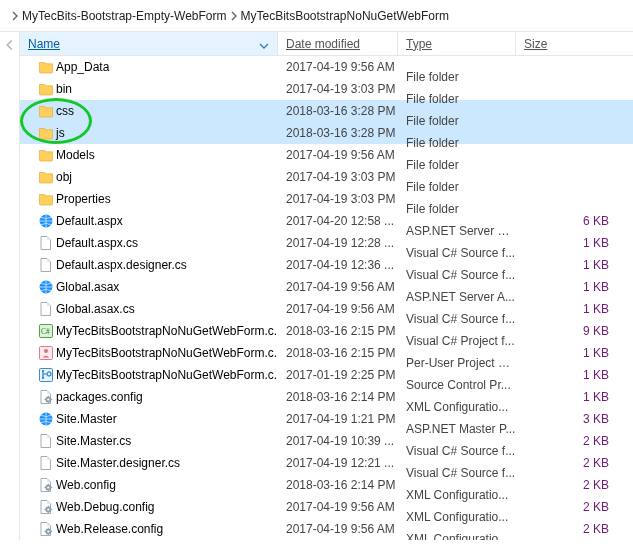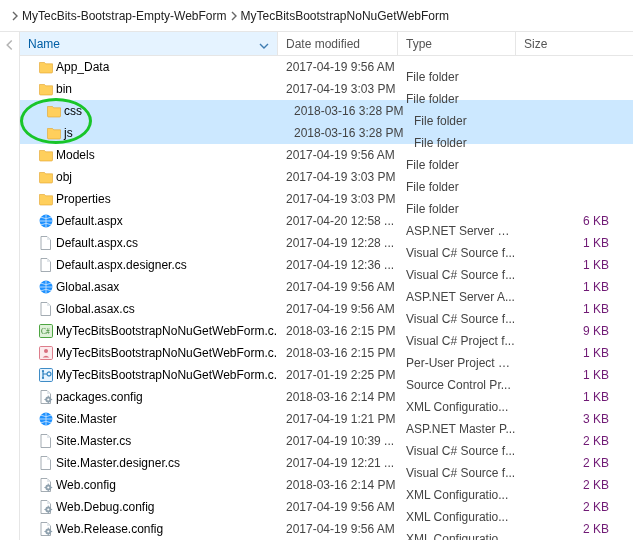--- a/index.html
+++ b/index.html
@@ -16,32 +16,32 @@
 
   
   .gutter { width: 20px; border-right: 1px solid #e6e6e6; display: flex; justify-content: center; align-items: flex-start; padding-top: 7px; }
   .gutter svg { width: 9px; height: 12px; opacity: 0.55; }
 
   
   .listpane { flex: 1; display: flex; flex-direction: column; min-width: 0; }
 
   
   .headers { display: flex; align-items: stretch; height: 24px; border-bottom: 1px solid #e6e6e6; font-size: 12px; color: #555; }
-  .headers .hcell { display: flex; align-items: center; padding: 0 8px; border-right: 1px solid #e6e6e6; cursor: default; }
+  .headers .hcell { display: flex; align-items: center; padding: 0 8px; border-right: 1px solid #e6e6e6; cursor: default; text-decoration: underline; }
   .headers .hcell:last-child { border-right: none; }
   .col-name { width: 258px; position: relative; color: #015ea5; background: #e5f3ff; }
   .col-name .sort-caret { position: absolute; right: 8px; top: 6px; }
   .col-date { width: 120px; }
   .col-type { width: 118px; }
   .col-size { flex: 1; }
 
   
   .rows { flex: 1; overflow: hidden; }
   .row { display: flex; align-items: center; height: 22px; font-size: 12px; }
-  .row.sel { background: #cce8ff; padding-left: 8px; }
+  .row.sel { background: #cce8ff; }
   .cell { overflow: hidden; white-space: nowrap; text-overflow: ellipsis; }
   .cell.name { width: 258px; display: flex; align-items: center; padding-left: 18px; gap: 2px; }
   .cell.date { width: 120px; padding-left: 8px; color: #444; }
   .cell.type { width: 118px; padding-left: 8px; color: #444; margin-top: 20px; }
   .cell.size { flex: 1; padding-right: 24px; text-align: right; color: #701a75; }
 
   
   .icon { width: 16px; height: 16px; flex: 0 0 16px; display: flex; align-items: center; justify-content: center; }
   .icon svg { width: 16px; height: 16px; }
 

